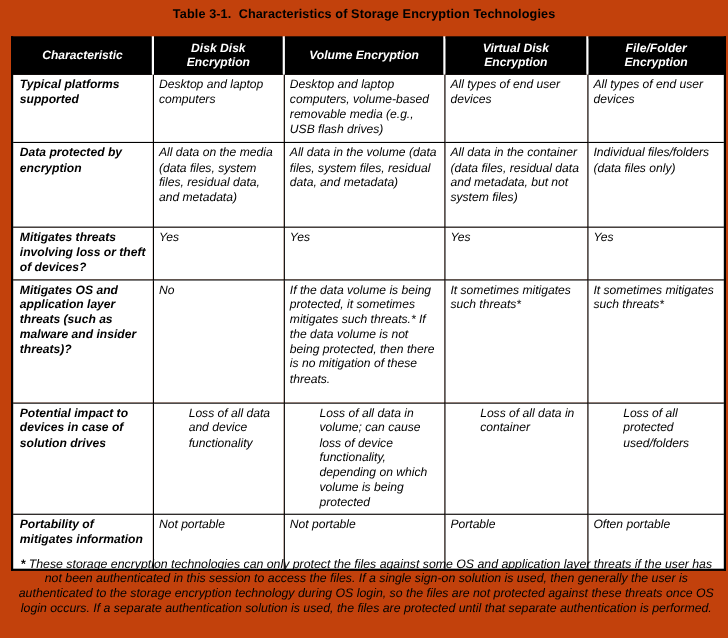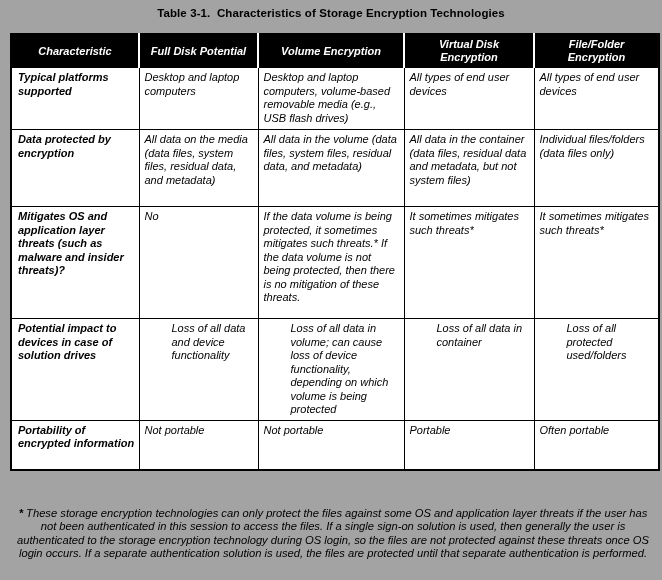--- a/index.html
+++ b/index.html
@@ -6,21 +6,21 @@
   html, body {
     margin: 0; padding: 0;
     background: #ffffff;
     font-family: "Liberation Sans", sans-serif;
     color: #000;
   }
   .page {
     position: relative;
     width: 662px;
     height: 580px;
-    background: #a3a3a3;
+    background: #c2410c;
     overflow: hidden;
   }
   .title {
     position: absolute;
     top: 7px; left: 0;
     width: 662px;
     text-align: center;
     font-size: 11.5px;
     font-weight: 700;
     letter-spacing: 0.1px;
@@ -86,57 +86,64 @@
     <colgroup>
       <col style="width:128px">
       <col style="width:119px">
       <col style="width:146px">
       <col style="width:130px">
       <col style="width:125px">
     </colgroup>
     <thead>
       <tr>
         <th>Characteristic</th>
-        <th>Full Disk Potential</th>
+        <th>Disk Disk Encryption</th>
         <th>Volume Encryption</th>
         <th>Virtual Disk Encryption</th>
         <th>File/Folder Encryption</th>
       </tr>
     </thead>
     <tbody>
       <tr class="r1">
         <td class="char">Typical platforms supported</td>
         <td>Desktop and laptop computers</td>
         <td>Desktop and laptop computers, volume-based removable media (e.g., USB flash drives)</td>
         <td>All types of end user devices</td>
         <td>All types of end user devices</td>
       </tr>
       <tr class="r2">
         <td class="char">Data protected by encryption</td>
         <td>All data on the media (data files, system files, residual data, and metadata)</td>
         <td>All data in the volume (data files, system files, residual data, and metadata)</td>
         <td>All data in the container (data files, residual data and metadata, but not system files)</td>
         <td>Individual files/folders (data files only)</td>
       </tr>
+      <tr class="r3">
+        <td class="char">Mitigates threats involving loss or theft of devices?</td>
+        <td>Yes</td>
+        <td>Yes</td>
+        <td>Yes</td>
+        <td>Yes</td>
+      </tr>
       <tr class="r4">
         <td class="char">Mitigates OS and application layer threats (such as malware and insider threats)?</td>
         <td>No</td>
         <td>If the data volume is being protected, it sometimes mitigates such threats.* If the data volume is not being protected, then there is no mitigation of these threats.</td>
         <td>It sometimes mitigates such threats*</td>
         <td>It sometimes mitigates such threats*</td>
       </tr>
       <tr class="r5">
         <td class="char">Potential impact to devices in case of solution drives</td>
         <td>Loss of all data and device functionality</td>
         <td>Loss of all data in volume; can cause loss of device functionality, depending on which volume is being protected</td>
         <td>Loss of all data in container</td>
         <td>Loss of all protected used/folders</td>
       </tr>
       <tr class="r6">
-        <td class="char">Portability of encrypted information</td>
+        <td class="char">Portability of mitigates information</td>
         <td>Not portable</td>
         <td>Not portable</td>
         <td>Portable</td>
         <td>Often portable</td>
       </tr>
     </tbody>
   </table>
 
   <p class="footnote"><span class="fn-marker">*</span> <span>These storage encryption technologies can only protect the files against some OS and application layer threats if the user has not been authenticated in this session to access the files.  If a single sign-on solution is used, then generally the user is authenticated to the storage encryption technology during OS login, so the files are not protected against these threats once OS login occurs.  If a separate authentication solution is used, the files are protected until that separate authentication is performed.</span></p>
 

